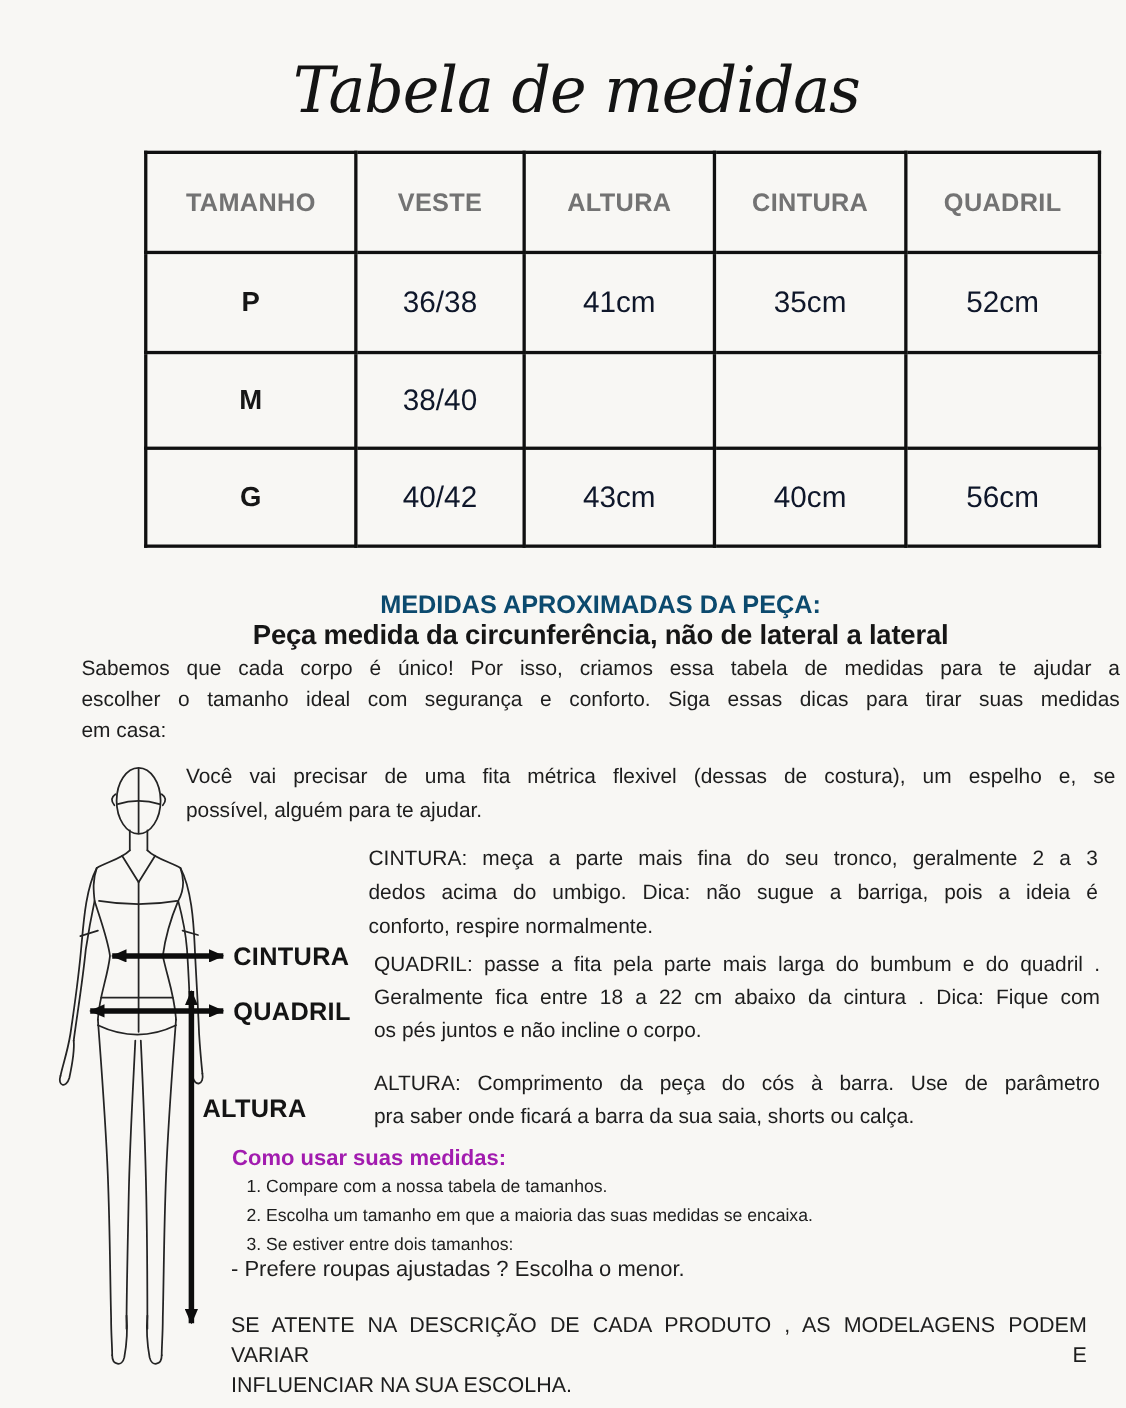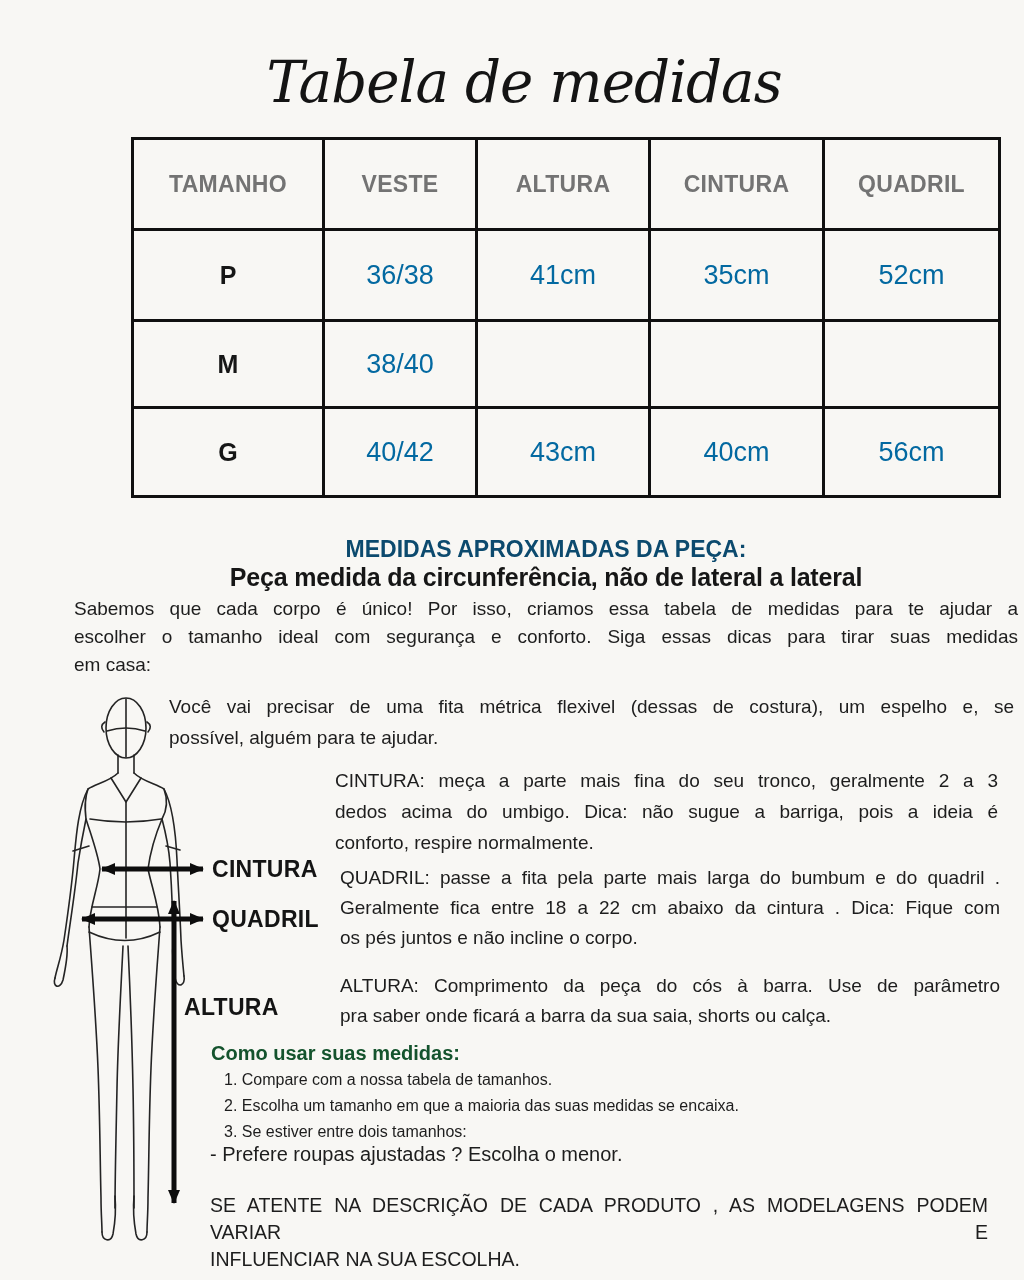--- a/index.html
+++ b/index.html
@@ -37,21 +37,21 @@
   }
   table.size-table td, table.size-table th{
     border:3px solid #101010;
     text-align:center;vertical-align:middle;
     padding:0;
   }
   table.size-table th{
     height:88px;
     font-size:23px;font-weight:bold;letter-spacing:0.3px;color:#737373;
   }
-  table.size-table td{height:88px;font-size:27px;font-weight:400;color:#0369a1;}
+  table.size-table td{height:88px;font-size:27px;font-weight:400;color:#0f172a;}
   table.size-table td.size-cell{font-size:25px;font-weight:bold;color:#161616;}
   table.size-table tr.row-m td{height:84px;}
   table.size-table tr.row-g td{height:86px;}
 
   
   .notes-h1{left:62px;top:536px;width:944px;text-align:center;font-weight:bold;font-size:23px;color:#0c4a6e;}
   .notes-h2{left:62px;top:563px;width:944px;text-align:center;font-weight:bold;font-size:25px;letter-spacing:-0.2px;color:#161616;}
   .intro{left:62px;top:595px;width:944px;font-size:19px;line-height:28px;}
 
   
@@ -62,21 +62,21 @@
   .tools{left:157px;top:691px;width:845px;font-size:19px;line-height:31px;}
   .cintura-text{left:323px;top:765px;width:663px;font-size:19px;line-height:31px;}
   .quadril-text{left:328px;top:863px;width:660px;font-size:19px;line-height:30px;}
   .altura-text{left:328px;top:971px;width:660px;font-size:19px;line-height:30px;}
 
   .measure-label{font-weight:bold;font-size:23px;letter-spacing:0.3px;color:#141414;}
   .label-cintura{left:200px;top:856px;}
   .label-quadril{left:200px;top:906px;}
   .label-altura{left:172px;top:994px;}
 
-  .howto-heading{left:199px;top:1042px;font-weight:bold;font-size:20px;color:#14532d;}
+  .howto-heading{left:199px;top:1042px;font-weight:bold;font-size:20px;color:#a21caf;}
   .howto-steps{left:212px;top:1067px;font-size:16px;line-height:26px;}
   .howto-options{left:198px;top:1141px;font-size:20px;line-height:26px;}
   .howto-warning{left:198px;top:1192px;width:778px;font-size:19.5px;line-height:27px;}
 
   svg.figure{position:absolute;left:28px;top:688px;}
   svg .outline{fill:none;stroke:#242424;stroke-width:1.6;stroke-linecap:round;stroke-linejoin:round;}
   svg .arrow{stroke:#0d0d0d;stroke-width:5;}
 </style>
 </head>
 <body>

